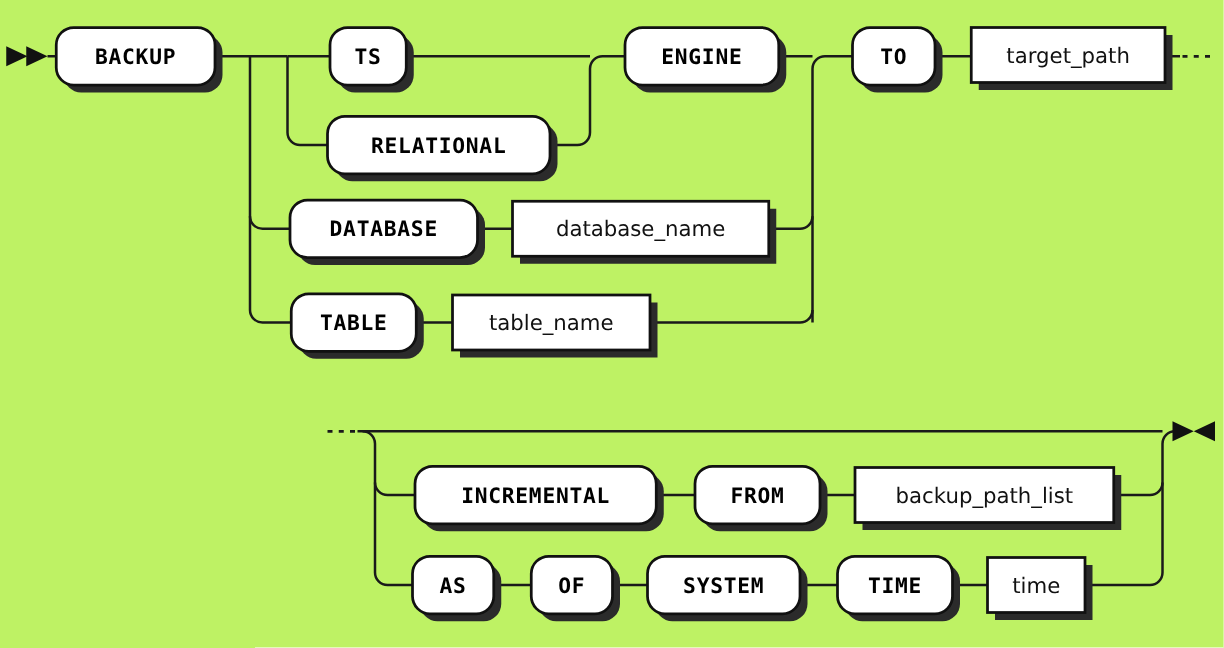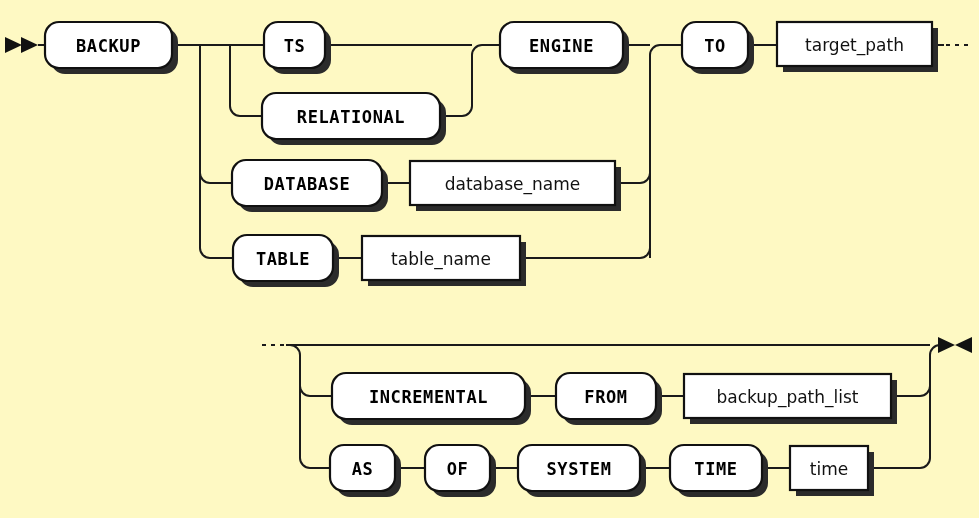--- a/index.html
+++ b/index.html
@@ -10,21 +10,21 @@
   body {
     width: 979px;
     height: 518px;
     overflow: hidden;
     font-family: "DejaVu Sans", sans-serif;
   }
   #diagram-root {
     position: relative;
     width: 979px;
     height: 518px;
-    background: #fef9c3;
+    background: #bef264;
     text-align: center;
   }
   svg#railroad {
     display: block;
     width: 979px;
     height: 518px;
   }
   .rail {
     fill: none;
     stroke: #1a1a1a;

